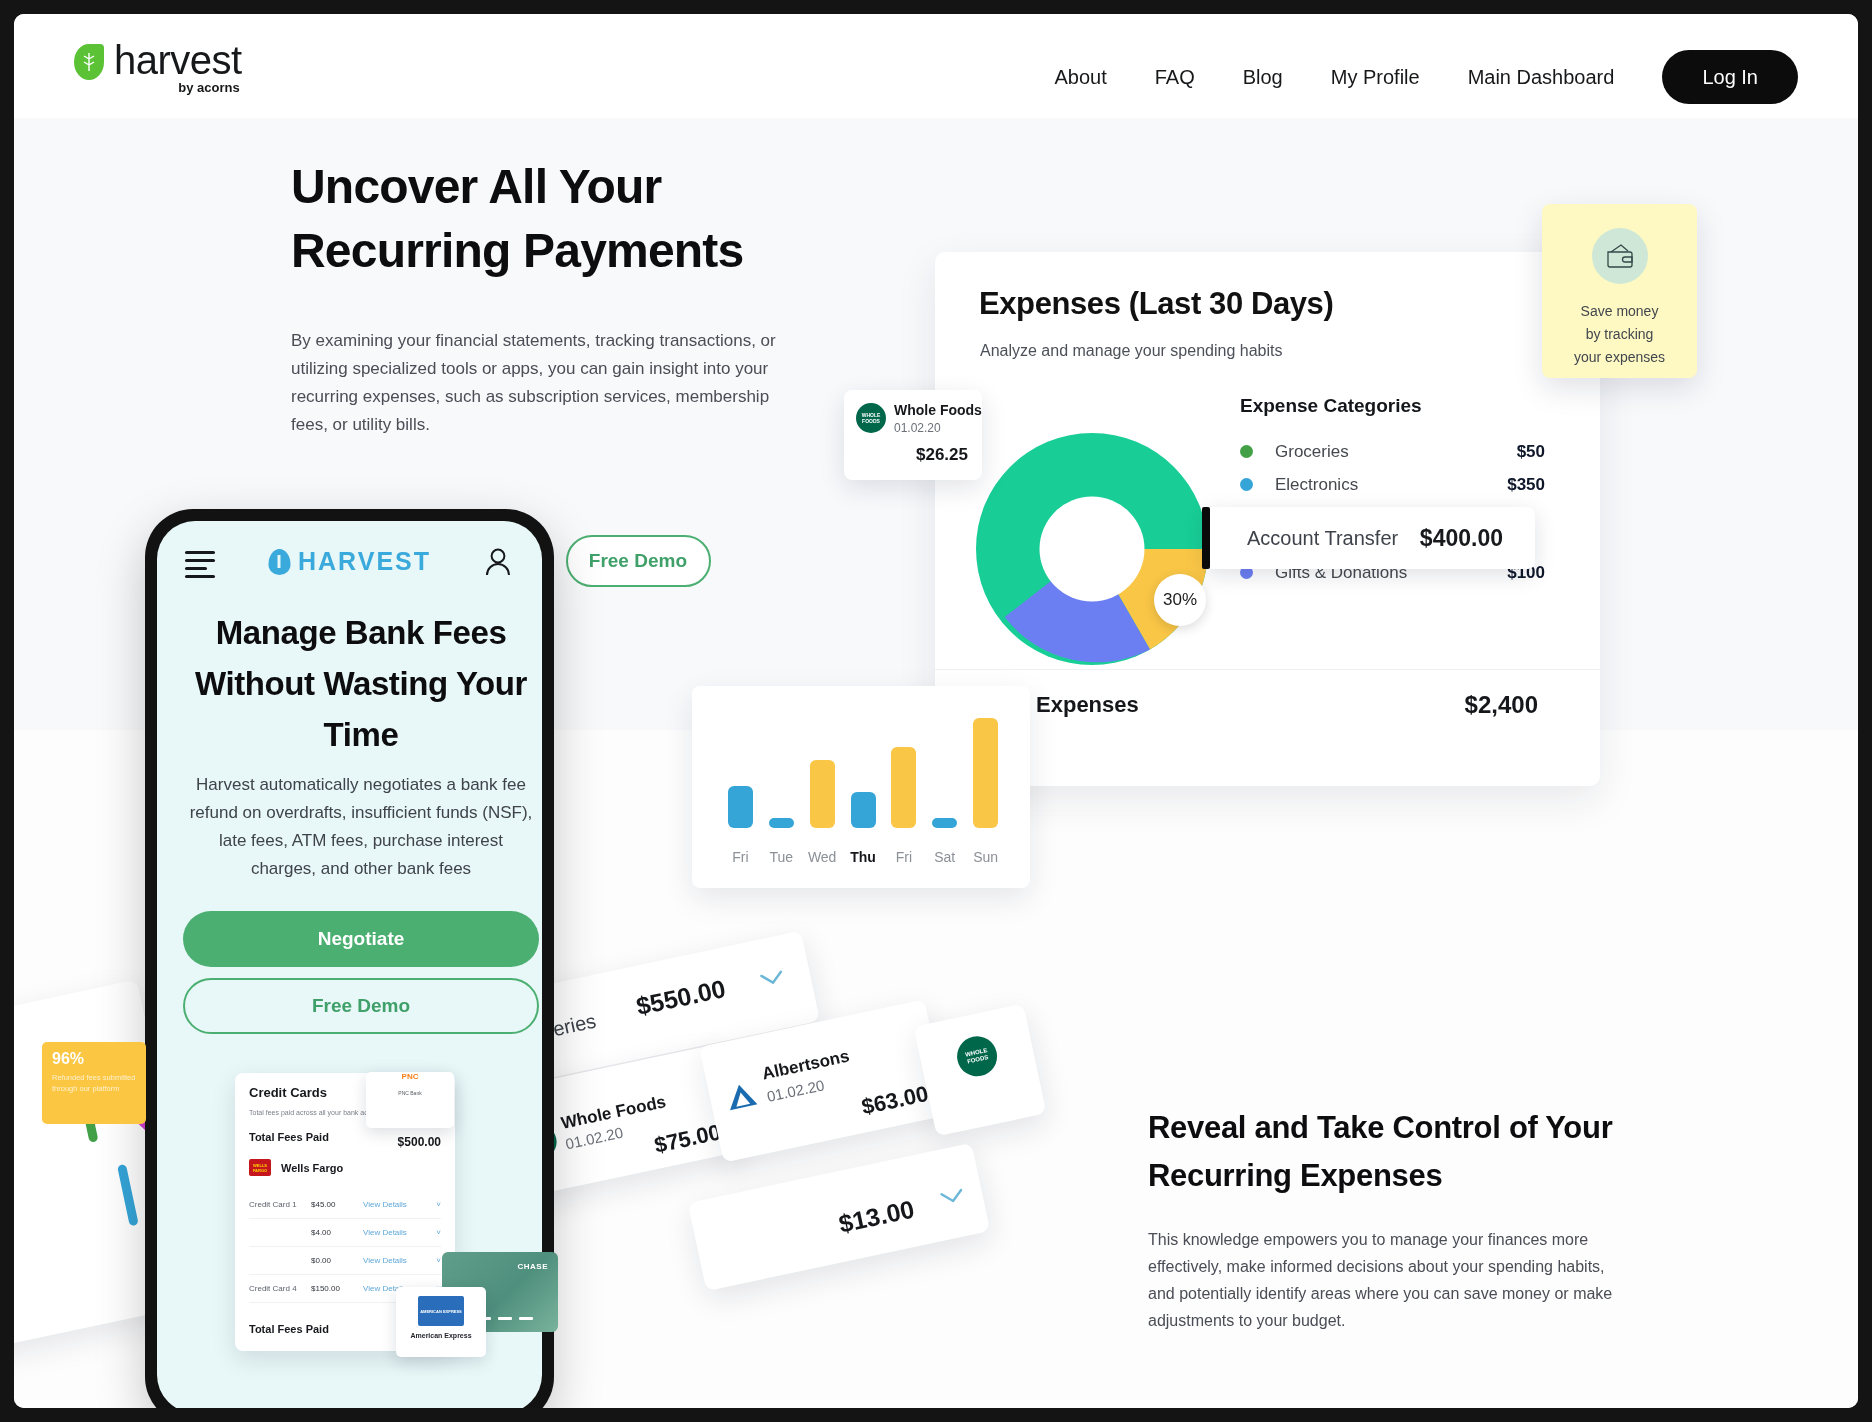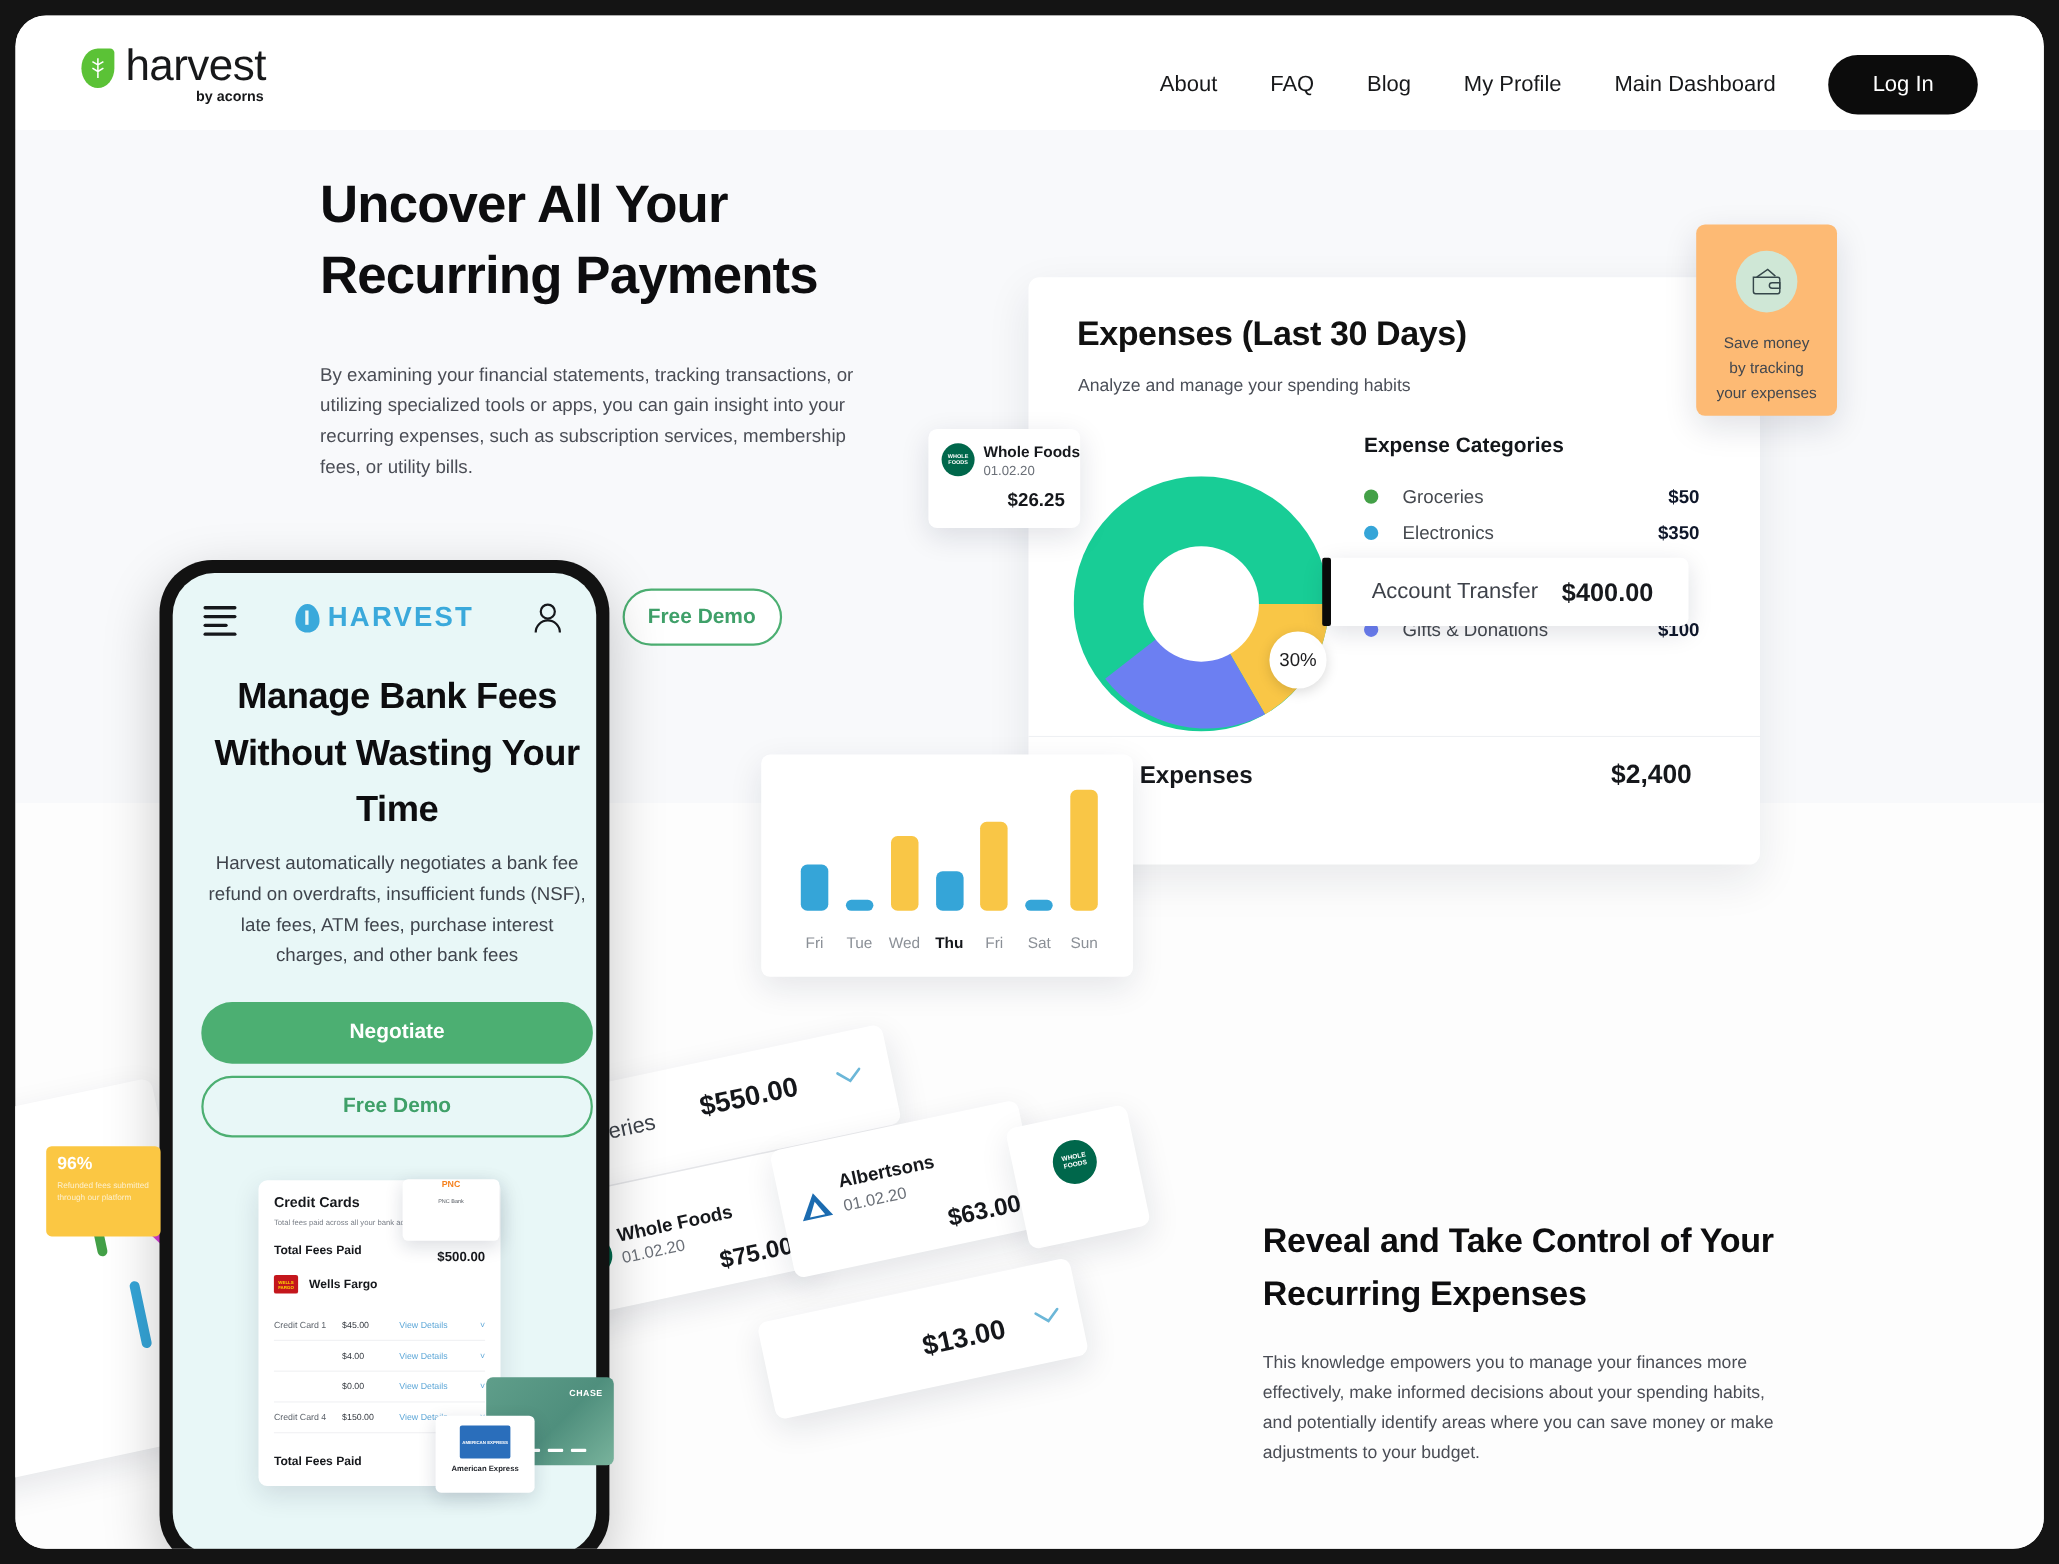--- a/index.html
+++ b/index.html
@@ -6,21 +6,21 @@
   html, body {
     width: 1872px; height: 1422px;
     background: #141414;
     font-family: "Liberation Sans", sans-serif;
     overflow: hidden;
   }
   .page {
     position: absolute; left: 14px; top: 14px;
     width: 1844px; height: 1394px;
     background: #ffffff;
-    border-radius: 28px;
+    border-radius: 10px;
     overflow: hidden;
   }
 
   
   .header {
     position: absolute; left: 0; top: 0; width: 100%; height: 104px;
     background: #ffffff; z-index: 60;
   }
   .logo { position: absolute; left: 60px; top: 26px; display: flex; align-items: flex-end; }
   .leaf {
@@ -130,22 +130,22 @@
     color: #fff; font-size: 5px; font-weight: bold; line-height: 6px;
     display: flex; flex-direction: column; align-items: center; justify-content: center;
     text-align: center;
   }
   .wf-name { position: absolute; left: 50px; top: 12px; font-size: 14px; font-weight: bold; color: #16181c; }
   .wf-date { position: absolute; left: 50px; top: 31px; font-size: 12px; color: #6b7078; }
   .wf-amt { position: absolute; right: 14px; top: 55px; font-size: 17px; font-weight: bold; color: #15171b; }
 
   
   .save-card {
-    position: absolute; left: 1528px; top: 190px; width: 128px; height: 174px;
-    background: #fdba74; border-radius: 8px; box-shadow: 0 10px 30px rgba(15,25,55,.13);
+    position: absolute; left: 1528px; top: 190px; width: 155px; height: 174px;
+    background: #fef9c3; border-radius: 8px; box-shadow: 0 10px 30px rgba(15,25,55,.13);
     z-index: 30; text-align: center;
   }
   .save-icon-circle {
     width: 56px; height: 56px; border-radius: 50%; background: #cfe7d6;
     margin: 24px auto 0; display: flex; align-items: center; justify-content: center;
   }
   .save-text { margin-top: 16px; font-size: 14px; line-height: 23px; color: #42474e; }
 
   
   .barcard {

